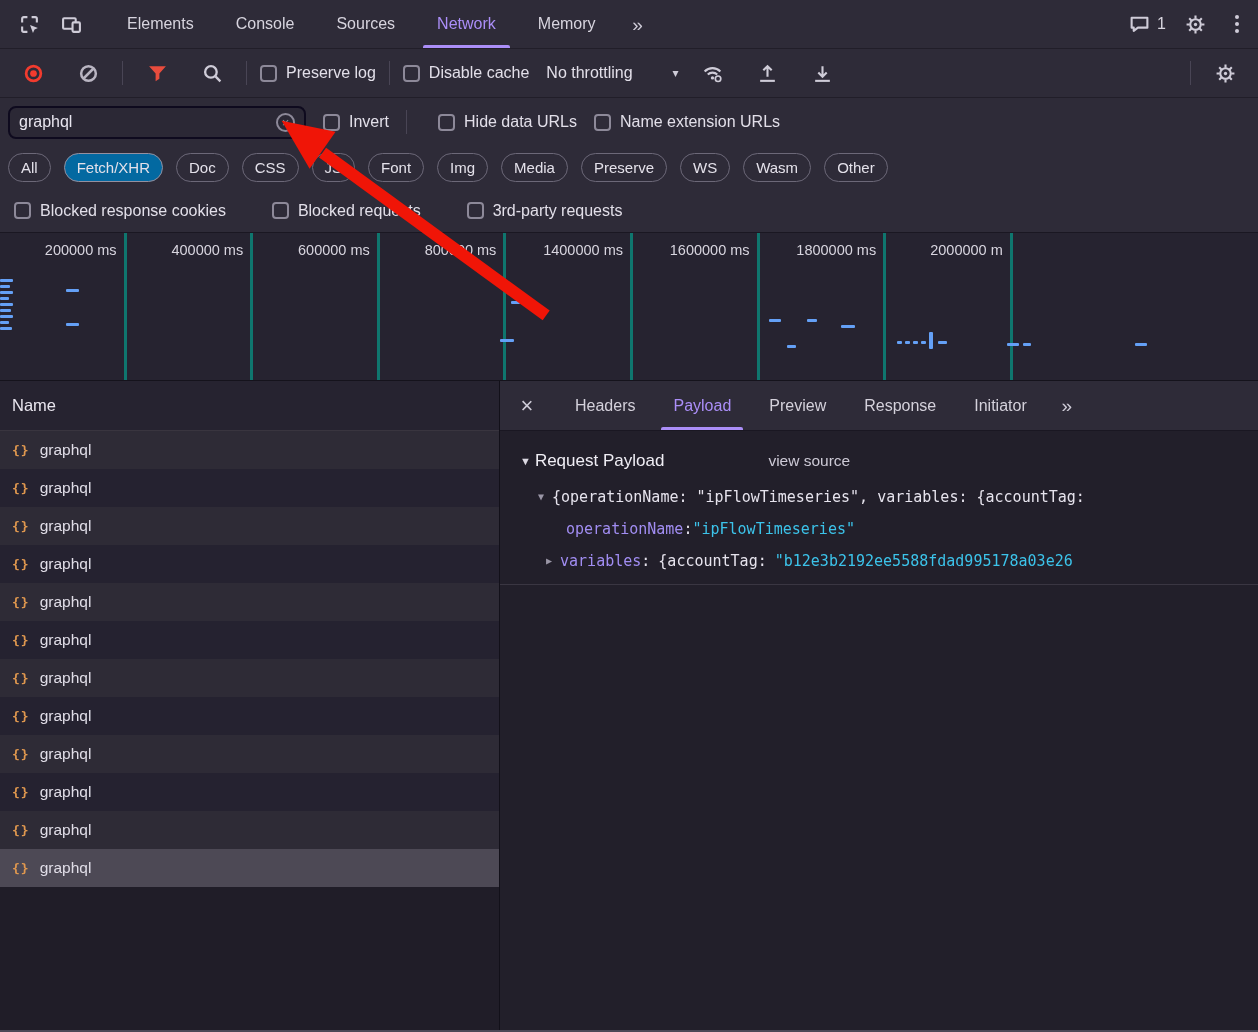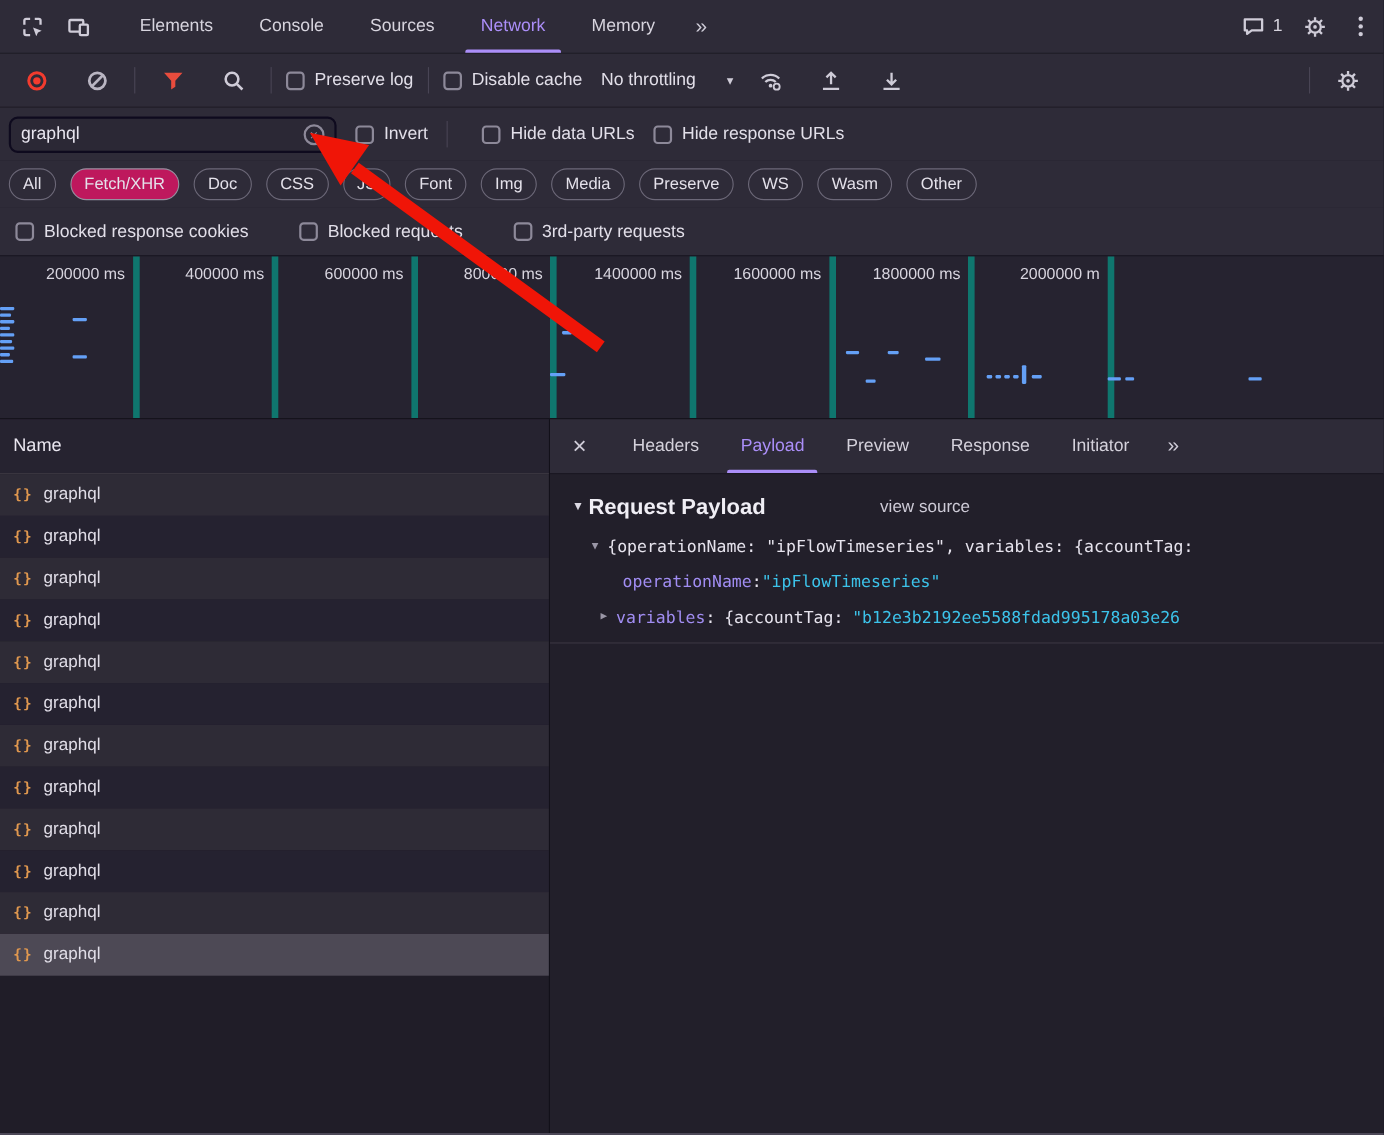--- a/index.html
+++ b/index.html
@@ -20,43 +20,43 @@
     background:var(--accent,#ab8ef8);border-radius:2px 2px 0 0}
   .spacer{flex:1}
   .issues{display:flex;align-items:center;gap:7px;margin-right:8px;color:#d7d4de;cursor:pointer}
   .kebab{position:relative;width:4px;height:4px;border-radius:50%;background:#cfccd8;
     box-shadow:0 -7px 0 #cfccd8,0 7px 0 #cfccd8}
   
   .net-toolbar{height:49px;border-top:1px solid #211e29;padding:0 12px;gap:13px}
   .vdiv{width:1px;height:24px;background:#494555;flex:none}
   .check{display:flex;align-items:center;gap:9px;color:#e2dfe9;cursor:pointer;white-space:nowrap}
   .cb{width:17px;height:17px;border:2px solid #8d8999;border-radius:4px;flex:none}
-  .throttle{display:flex;align-items:center;gap:28px;color:#e2dfe9;cursor:pointer;margin-left:4px}
+  .throttle{display:flex;align-items:center;gap:40px;color:#e2dfe9;cursor:pointer;margin-left:4px}
   .caret{font-size:12px;color:#cfccd8;line-height:1}
   
   .filter-row{height:49px;border-top:1px solid #211e29;padding:0 8px;gap:17px}
   .filter-box{display:flex;align-items:center;width:298px;height:33px;border:2px solid #0e0a1e;
     border-radius:8px;background:#2b2835;padding:0 9px;flex:none}
   .filter-input{flex:1;min-width:0;background:transparent;border:none;outline:none;color:#e8e5ef;
     font-size:16px;font-family:inherit}
   .clear-btn{width:19px;height:19px;border:2px solid #8d8999;border-radius:50%;color:#8d8999;
     display:flex;align-items:center;justify-content:center;font-size:13px;cursor:pointer;line-height:1;flex:none}
   .gap-l{margin-left:14px}
   
   .chips-row{height:43px;padding:0 8px;gap:13px}
   .chip{border:1px solid #6c6878;border-radius:15px;padding:5px 12px;font-size:15px;color:#e4e1ea;
     cursor:pointer;white-space:nowrap}
-  .chip.selected{background:#be185d;border-color:#95909f}
+  .chip.selected{background:#0369a1;border-color:#95909f}
   
   .flags-row{height:43px;padding:0 14px;gap:46px}
   
   .timeline{position:relative;height:149px;background:#262330;border-top:1px solid #1a1722;
     border-bottom:1px solid #15131c;overflow:hidden}
   .tl-grid{display:flex;height:100%}
-  .tl-col{width:126.6px;flex:none;border-right:6px solid #0f766e}
+  .tl-col{width:126.6px;flex:none;border-right:3px solid #0f766e}
   .tl-col span{display:block;text-align:right;padding:9px 7px 0 0;font-size:14.5px;color:#d8d5df;white-space:nowrap}
   .tl-ticks{position:absolute;inset:0}
   .tick{position:absolute;background:var(--timeline_bar,#64a0f6);border-radius:1px}
   
   .split{display:flex;height:651px}
   .left-pane{width:500px;flex:none;border-right:1px solid #121019;display:flex;flex-direction:column;background:#201d28}
   .name-header{height:50px;flex:none;display:flex;align-items:center;padding-left:12px;background:#262330;
     border-bottom:1px solid #39353f;font-size:16.5px;color:#e9e6ef}
   .req-rows{flex:1;overflow:hidden}
   .req-row{height:38px;display:flex;align-items:center;gap:10px;padding-left:12px;background:#252230;cursor:pointer}
@@ -72,21 +72,21 @@
   .detail-tab{padding:0 19px;height:100%;display:flex;align-items:center;position:relative;
     color:#d4d1db;cursor:pointer;white-space:nowrap}
   .detail-tab.selected{color:var(--accent,#ab8ef8)}
   .detail-tab.selected::after{content:"";position:absolute;left:7px;right:7px;bottom:0;height:3px;
     background:var(--accent,#ab8ef8);border-radius:2px 2px 0 0}
   .x-glyph{font-size:22px}
   
   .payload{flex:1;padding-top:10px;overflow:hidden}
   .pl-header{display:flex;align-items:center;height:40px;padding-left:20px}
   .caret.sm{font-size:11px;margin-right:4px;color:#dcd9e3}
-  .pl-title{font-weight:bold;font-size:20px;color:#f0eef5}
+  .pl-title{font-weight:normal;font-size:17px;color:#f0eef5}
   .view-source{margin-left:104px;font-size:15.5px;color:#cdcad6;cursor:pointer}
   .mono-row{font-family:"DejaVu Sans Mono",monospace;font-size:15px;height:32px;display:flex;
     align-items:center;white-space:nowrap;overflow:hidden}
   .summary{padding-left:38px;gap:8px}
   .caret.xs{font-size:10px;color:#9a96a6;flex:none}
   .kv{padding-left:66px}
   .kv.hl{background:#4a4653}
   .vars{padding-left:46px;gap:8px}
   .k{color:var(--key_purple,#a18df2)}
   .k::after{content:": ";color:#e6e3ed}
@@ -230,21 +230,21 @@
       <span class="cb"></span>
       <span>Invert</span>
     </label>
     <div class="vdiv"></div>
     <label class="check gap-l">
       <span class="cb"></span>
       <span>Hide data URLs</span>
     </label>
     <label class="check">
       <span class="cb"></span>
-      <span>Hide response URLs</span>
+      <span>Name extension URLs</span>
     </label>
   </div>
 
   <div class="bar chips-row" id="chips">
       <div class="chip">All</div>
       <div class="chip selected">Fetch/XHR</div>
       <div class="chip">Doc</div>
       <div class="chip">CSS</div>
       <div class="chip">JS</div>
       <div class="chip">Font</div>

